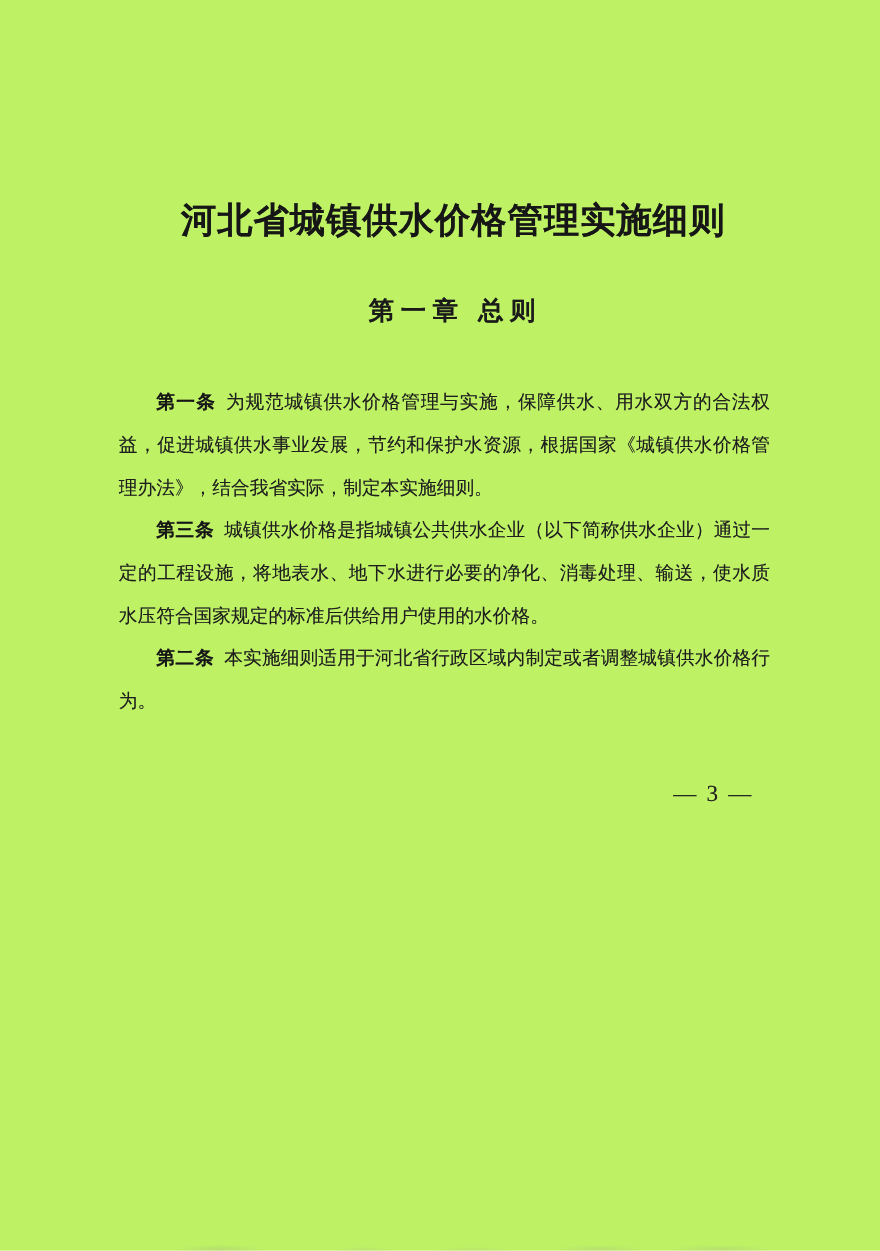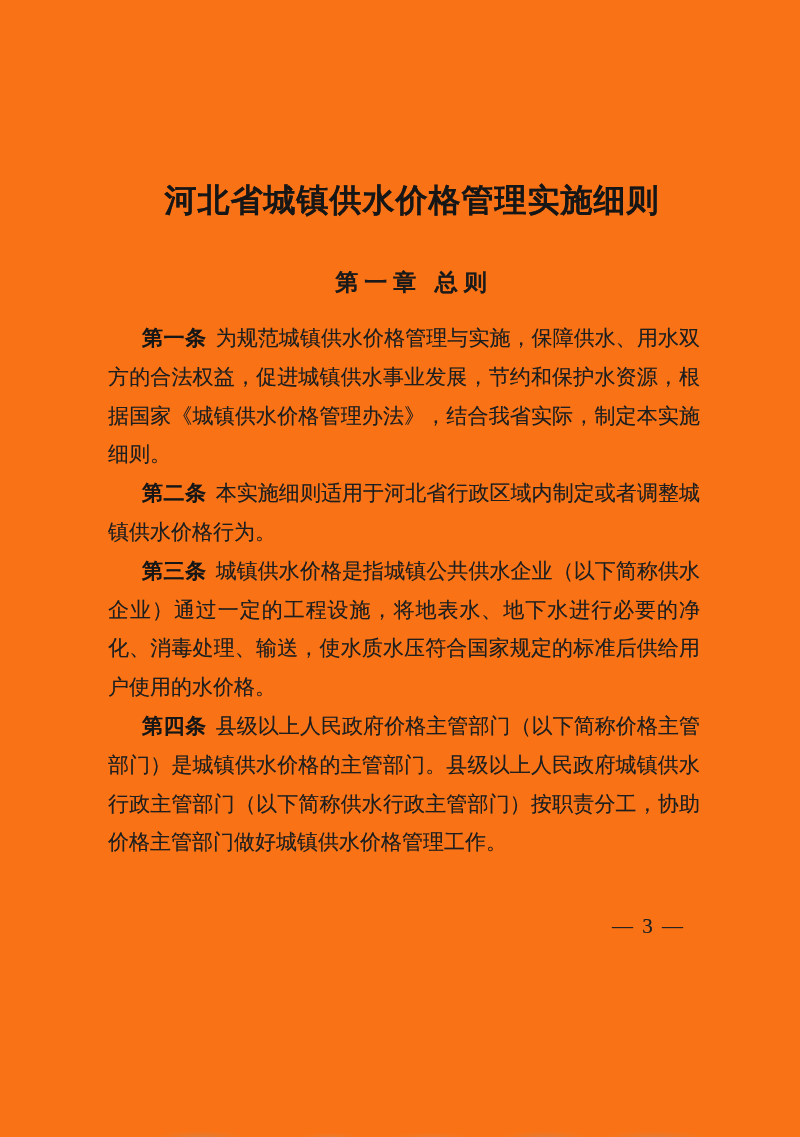--- a/index.html
+++ b/index.html
@@ -11,21 +11,21 @@
     height: 1137px;
     background: #ffffff;
     position: relative;
     overflow: hidden;
     font-family: "Liberation Serif", "DejaVu Serif", serif;
     color: #1c1c1c;
   }
   .page {
     position: absolute;
     inset: 0;
-    background: #f97316;
+    background: #bef264;
   }
   
   .scan-smudge {
     position: absolute;
     left: 0;
     bottom: 0;
     width: 800px;
     height: 12px;
     background:
       radial-gradient(ellipse 60px 7px at 200px 11px, rgba(150,150,150,0.22), rgba(150,150,150,0) 70%),
@@ -56,23 +56,23 @@
     font-weight: bold;
     text-align: center;
     letter-spacing: 6px;
     position: relative;
     left: 14px;
     color: #1a1a1a;
     text-shadow: 0 0 0.5px rgba(30,30,30,0.55);
     font-family: "Liberation Sans", "DejaVu Sans", sans-serif;
   }
   .articles {
-    margin-top: 24px;
+    margin-top: 52px;
     padding: 0 100px 0 108px;
-    font-size: 21px;
+    font-size: 17px;
     line-height: 38.8px;
     text-align: justify;
     text-justify: inter-character;
     color: #1e1e1e;
     text-shadow: 0 0 0.5px rgba(40,40,40,0.5);
   }
   .articles p {
     margin: 0;
     padding: 0;
     text-indent: 34px;
@@ -101,25 +101,24 @@
 <div class="page">
 
   <h1 class="doc-title">河北省城镇供水价格管理实施细则</h1>
 
   <h2 class="chapter-heading">第一章 总则</h2>
 
   <div class="articles">
 
     <p><span class="article-label">第一条</span><span class="article-text">为规范城镇供水价格管理与实施，保障供水、用水双方的合法权益，促进城镇供水事业发展，节约和保护水资源，根据国家《城镇供水价格管理办法》，结合我省实际，制定本实施细则。</span></p>
 
+    <p><span class="article-label">第三条</span><span class="article-text">城镇供水价格是指城镇公共供水企业（以下简称供水企业）通过一定的工程设施，将地表水、地下水进行必要的净化、消毒处理、输送，使水质水压符合国家规定的标准后供给用户使用的水价格。</span></p>
+
     <p><span class="article-label">第二条</span><span class="article-text">本实施细则适用于河北省行政区域内制定或者调整城镇供水价格行为。</span></p>
 
-    <p><span class="article-label">第三条</span><span class="article-text">城镇供水价格是指城镇公共供水企业（以下简称供水企业）通过一定的工程设施，将地表水、地下水进行必要的净化、消毒处理、输送，使水质水压符合国家规定的标准后供给用户使用的水价格。</span></p>
-
-    <p><span class="article-label">第四条</span><span class="article-text">县级以上人民政府价格主管部门（以下简称价格主管部门）是城镇供水价格的主管部门。县级以上人民政府城镇供水行政主管部门（以下简称供水行政主管部门）按职责分工，协助价格主管部门做好城镇供水价格管理工作。</span></p>
 
 
   </div>
 
   <div class="page-number">— 3 —</div>
 
   <div class="scan-smudge"></div>
 
 </div>
 

